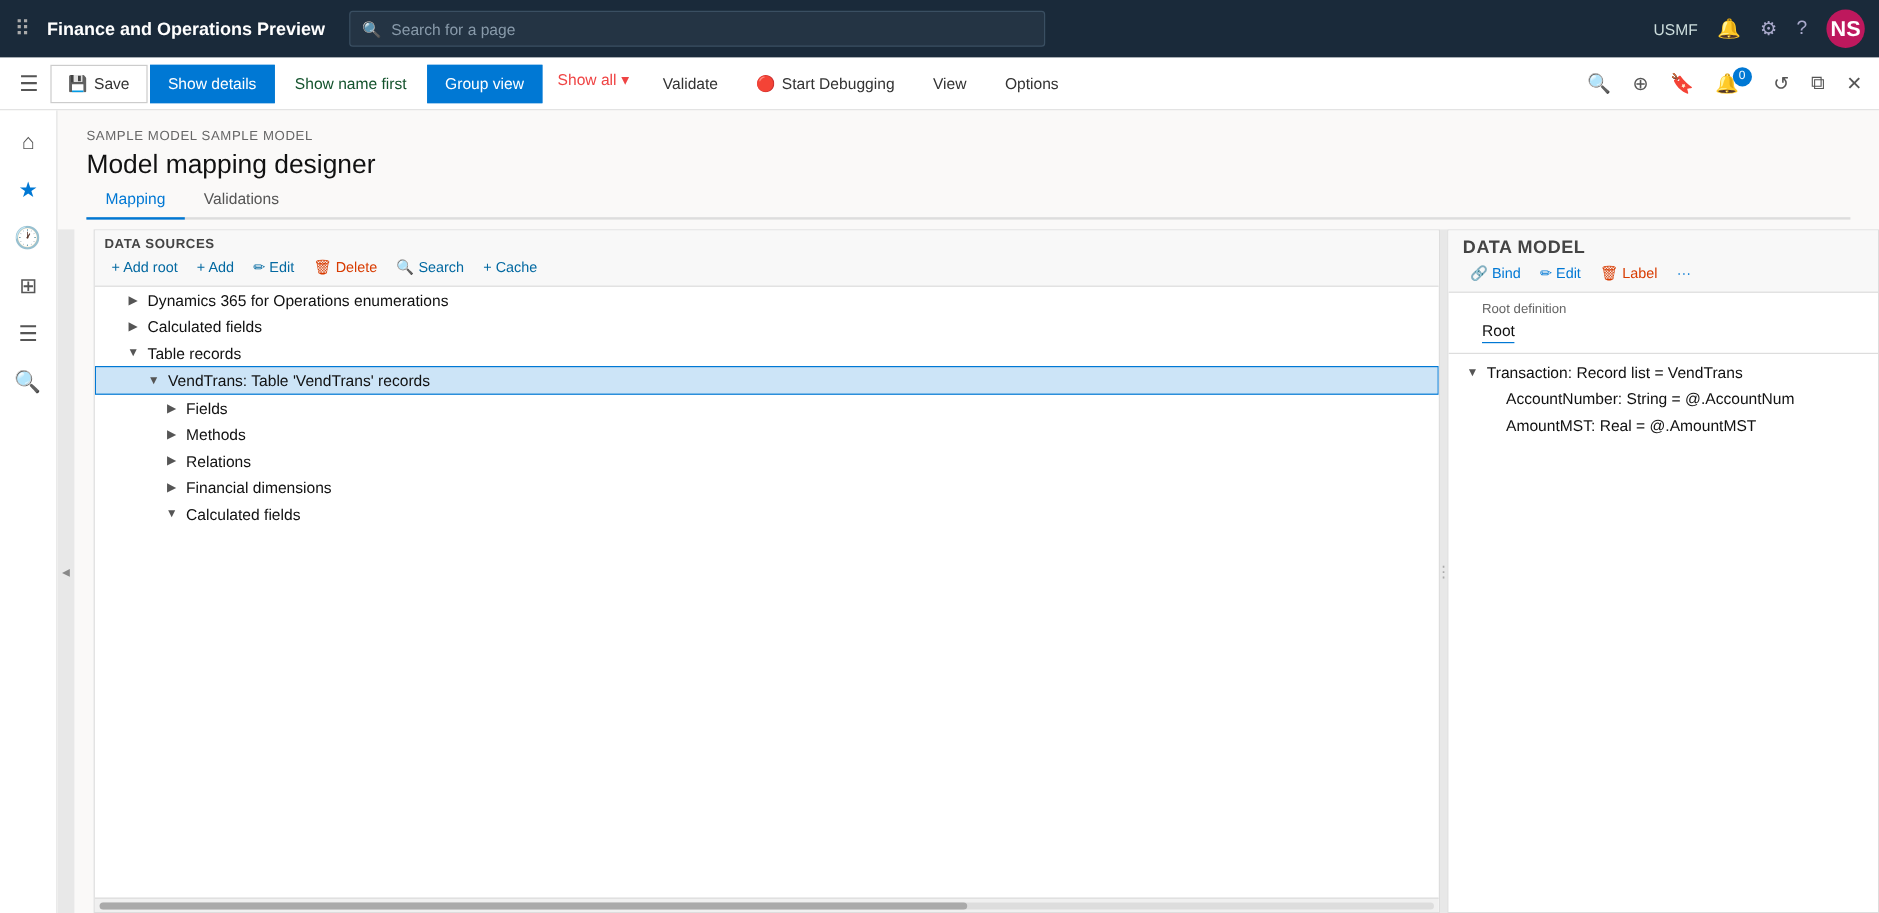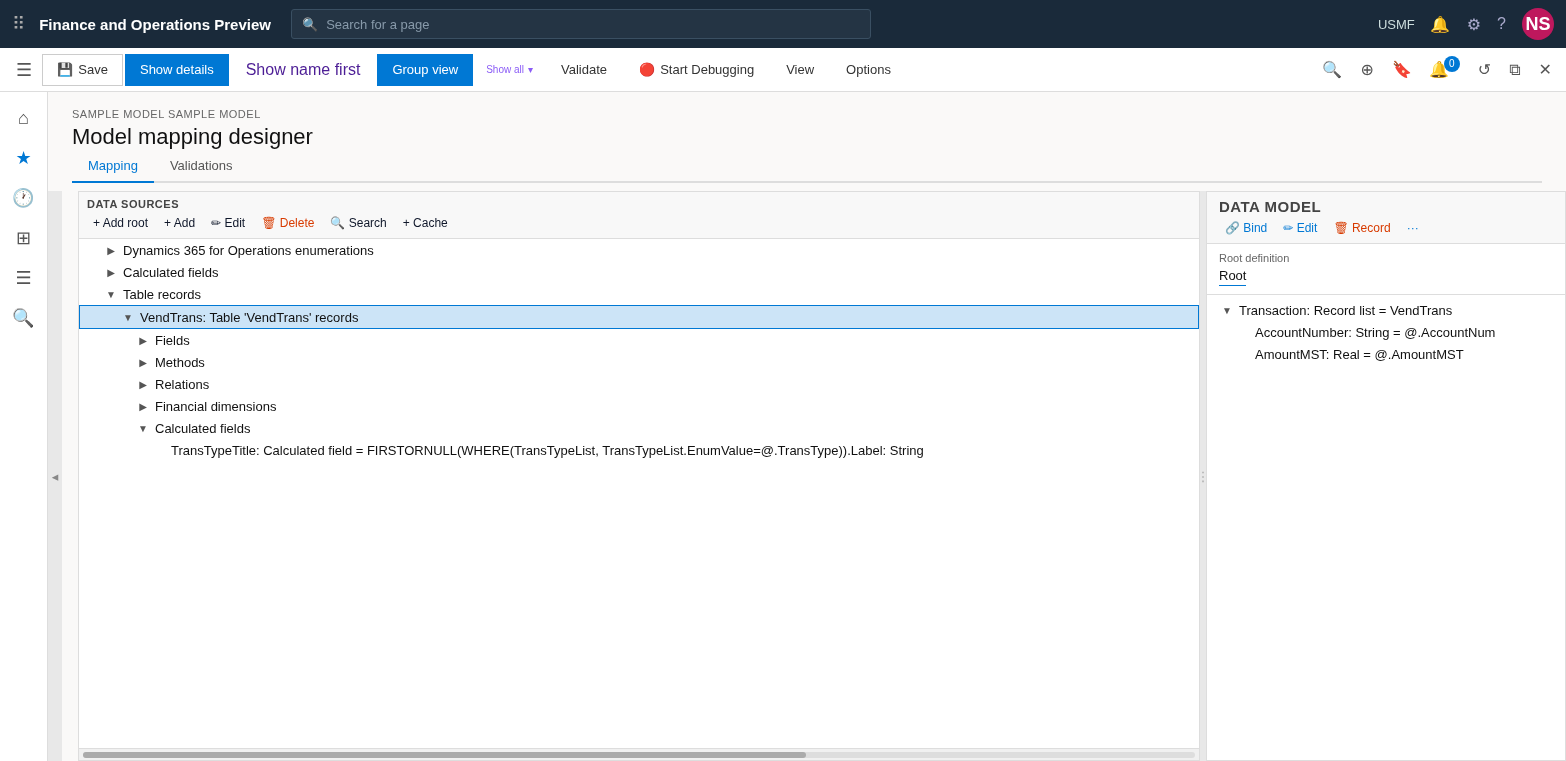--- a/index.html
+++ b/index.html
@@ -84,41 +84,41 @@
       color: white;
       padding: 4px 14px;
       font-size: 13px;
       cursor: pointer;
       height: 32px;
       display: flex; align-items: center; gap: 5px;
     }
     .btn-default {
       background: transparent;
       border: 1px solid transparent;
-      color: #4c1d95;
+      color: #14532d;
       padding: 4px 14px;
-      font-size: 16px;
+      font-size: 13px;
       cursor: pointer;
       height: 32px;
       display: flex; align-items: center; gap: 5px;
     }
     .btn-outlined {
       background: transparent;
       border: 1px solid transparent;
       color: #333;
       padding: 4px 14px;
       font-size: 13px;
       cursor: pointer;
       height: 32px;
       display: flex; align-items: center; gap: 5px;
     }
     .show-all-btn {
-      display: flex; align-items: center; gap: 4px;
-      color: #8b5cf6; background: transparent; border: 1px solid transparent;
-      padding: 4px 10px; font-size: 10px; cursor: pointer; height: 32px;
+      display: flex; gap: 4px;
+      color: #ef4444; background: transparent; border: 1px solid transparent;
+      padding: 4px 10px; font-size: 13px; cursor: pointer; height: 32px;
     }
     .toolbar-right {
       margin-left: auto;
       display: flex; align-items: center; gap: 6px;
     }
     .toolbar-icon-btn {
       background: transparent; border: none; cursor: pointer;
       color: #555; font-size: 16px; padding: 4px 6px;
       display: flex; align-items: center;
     }
@@ -212,21 +212,21 @@
       padding: 6px 8px;
     }
     .panel-title {
       font-size: 11px; font-weight: 600; color: #444; text-transform: uppercase;
       letter-spacing: 0.5px; margin-bottom: 4px;
     }
     .panel-toolbar {
       display: flex; align-items: center; gap: 4px;
     }
     .panel-btn {
-      background: transparent; border: none; color: #0f172a; cursor: pointer;
+      background: transparent; border: none; color: #0369a1; cursor: pointer;
       font-size: 12px; padding: 2px 6px; display: flex; align-items: center; gap: 3px;
     }
     .panel-btn.danger { color: #d83b01; }
 
     
     .tree-container {
       flex: 1;
       overflow-y: auto;
       overflow-x: auto;
     }
@@ -279,21 +279,21 @@
     }
     .data-model-toolbar {
       display: flex; align-items: center; gap: 4px;
     }
     .dm-btn {
       background: transparent; border: none; color: #0078d4; cursor: pointer;
       font-size: 12px; padding: 2px 6px; display: flex; align-items: center; gap: 3px;
     }
     .dm-btn.danger { color: #d83b01; }
     .root-def-section {
-      padding: 8px 12px;
+      padding: 8px 28px;
       border-bottom: 1px solid #ddd;
     }
     .root-def-label { font-size: 11px; color: #666; margin-bottom: 4px; }
     .root-def-value {
       font-size: 13px; color: #111;
       border-bottom: 1px solid #0078d4; padding-bottom: 2px; display: inline-block;
     }
     .data-model-tree {
       flex: 1; overflow-y: auto; overflow-x: auto; padding: 4px 0;
     }
@@ -468,39 +468,38 @@
           <div class="tree-item level-2">
             <span class="expand-btn">▶</span>
             <span class="tree-label">Financial dimensions</span>
           </div>
           <div class="tree-item level-2">
             <span class="expand-btn">▼</span>
             <span class="tree-label">Calculated fields</span>
           </div>
           <div class="tree-item level-3">
             <span class="expand-btn">&nbsp;</span>
-            <span class="tree-label">TransTypeTitle: Calculated field = FIRSTORNULL(WHERE(TransTypeList, TransTypeList.EnumValue=@.TransType)).Label: String</span>
           </div>
         </div>
         <div class="bottom-scroll">
           <div class="scroll-track">
             <div class="scroll-thumb"></div>
           </div>
         </div>
       </div>
 
       <div class="divider-handle">⋮</div>
 
       <div class="data-model-panel">
         <div class="data-model-header">
           <div class="data-model-title">DATA MODEL</div>
           <div class="data-model-toolbar">
             <button class="dm-btn">🔗 Bind</button>
             <button class="dm-btn">✏ Edit</button>
-            <button class="dm-btn danger">🗑 Record</button>
+            <button class="dm-btn danger">🗑 Label</button>
             <button class="dm-btn">···</button>
           </div>
         </div>
         <div class="root-def-section">
           <div class="root-def-label">Root definition</div>
           <span class="root-def-value">Root</span>
         </div>
         <div class="data-model-tree">
           <div class="dm-tree-item level-0">
             <span class="expand-btn">▼</span>

